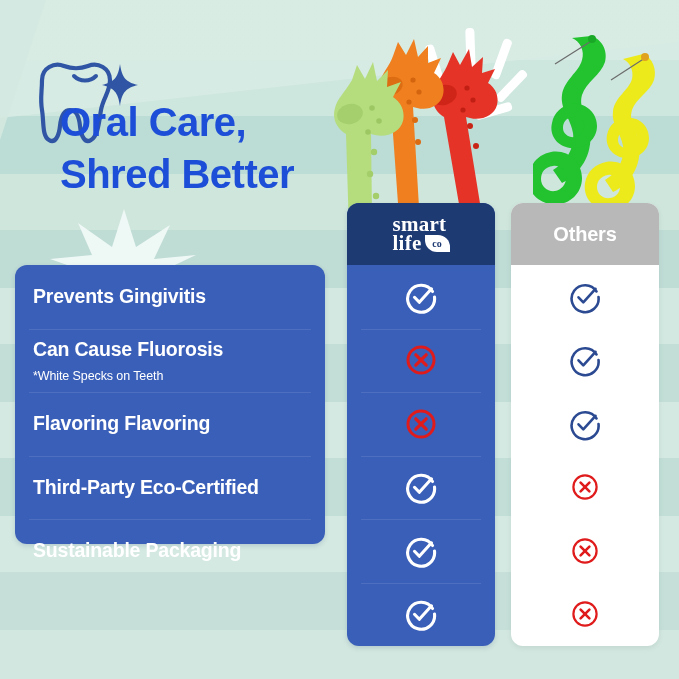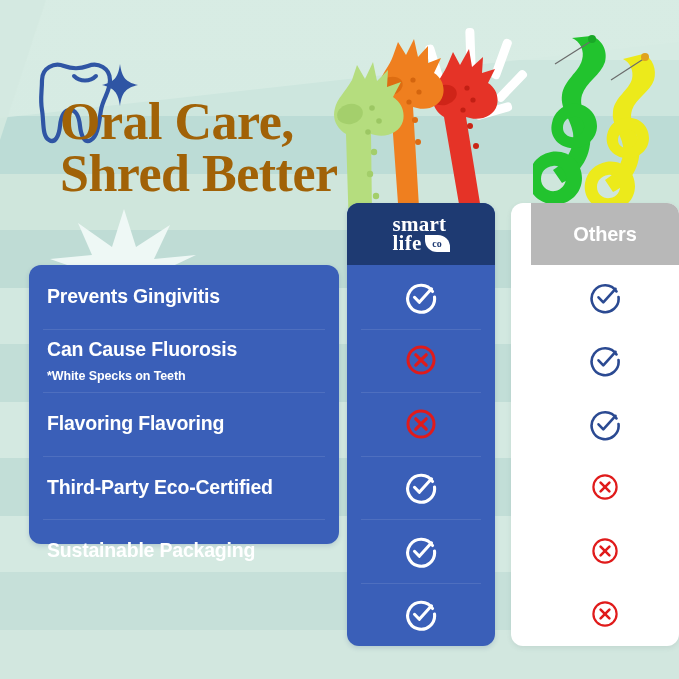--- a/index.html
+++ b/index.html
@@ -32,54 +32,54 @@
 
   
   .starburst{position:absolute;}
 
   
   .tooth-logo{position:absolute;left:28px;top:58px;width:112px;height:92px;}
 
   
   .headline{
     position:absolute;left:60px;top:96px;
-    color:#a16207;
-    font-size:52px;line-height:52px;
-    font-weight:bold;letter-spacing:-.5px;font-family:Liberation Serif, serif;
+    color:#1d4ed8;
+    font-size:40px;line-height:52px;
+    font-weight:bold;letter-spacing:-.5px;
   }
   .headline div{white-space:nowrap;}
 
   
   .feature-panel{
-    position:absolute;left:29px;top:265px;width:310px;height:279px;
+    position:absolute;left:15px;top:265px;width:310px;height:279px;
     background:#3a5fb8;border-radius:12px;
     box-shadow:0 2px 5px rgba(40,70,130,.18);
   }
   .feature-row{
     position:relative;height:63.5px;
     display:flex;flex-direction:column;justify-content:center;
     padding-left:18px;box-sizing:border-box;
   }
   .feature-row + .feature-row::before{
     content:"";position:absolute;left:14px;right:14px;top:0;height:1px;
     background:rgba(255,255,255,.10);
   }
   .feature-label{
     color:#ffffff;font-size:19.5px;font-weight:bold;letter-spacing:-.2px;
     white-space:nowrap;
   }
   .feature-sub{
-    color:#ffffff;font-size:12.5px;font-weight:bold;margin-top:8px;
+    color:#ffffff;font-size:12.5px;font-weight:normal;margin-top:8px;
     letter-spacing:-.1px;white-space:nowrap;
   }
 
   
   .col{position:absolute;top:203px;width:148px;height:443px;border-radius:12px;overflow:hidden;}
   .col-brand{left:347px;background:#3a5fb8;box-shadow:0 2px 5px rgba(40,70,130,.18);}
-  .col-other{left:511px;background:#ffffff;box-shadow:0 2px 5px rgba(80,110,110,.12);padding-left:20px;}
+  .col-other{left:511px;background:#ffffff;box-shadow:0 2px 5px rgba(80,110,110,.12);}
   .col-head{height:62px;display:flex;align-items:center;justify-content:center;}
   .head-brand{background:#1e3a72;}
   .head-other{background:#b8b8b8;}
   .head-other-label{color:#ffffff;font-size:20px;font-weight:bold;letter-spacing:-.2px;}
 
   .logo-wrap{display:flex;align-items:center;justify-content:center;}
   .logo-text{
     color:#ffffff;font-family:"Liberation Serif", serif;font-weight:bold;
     font-size:21px;line-height:19px;text-align:left;letter-spacing:.3px;
   }

